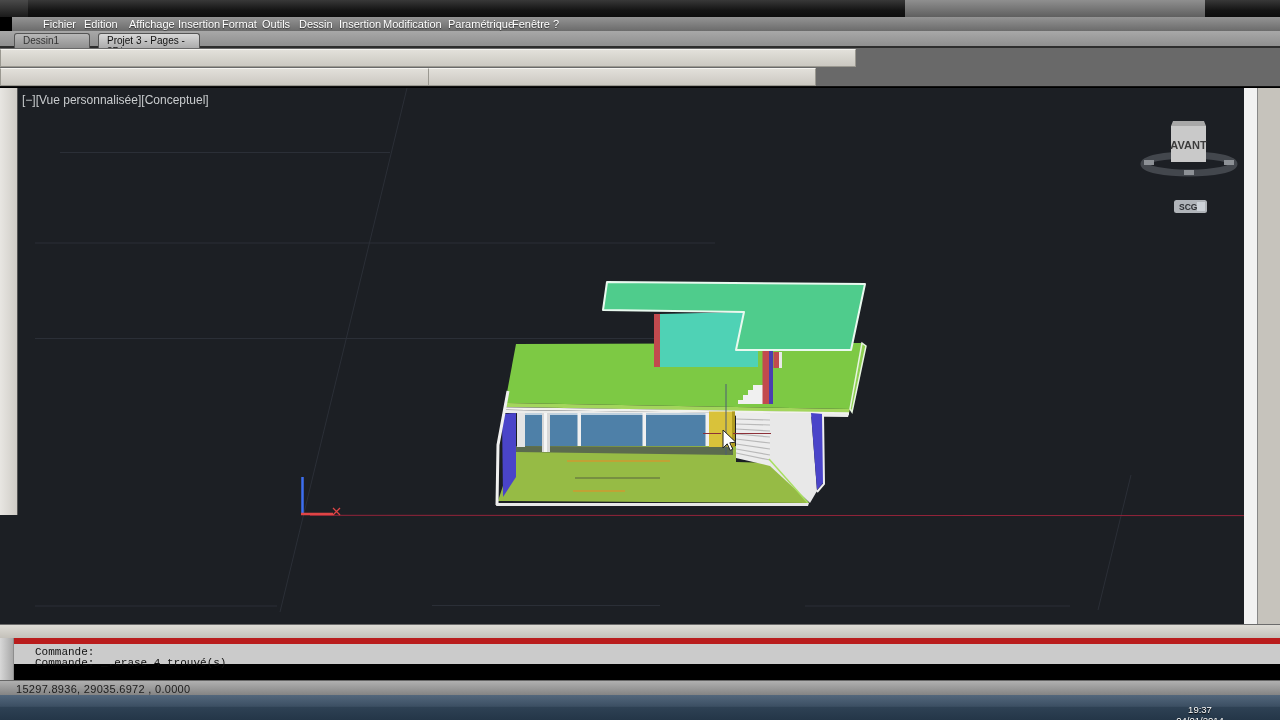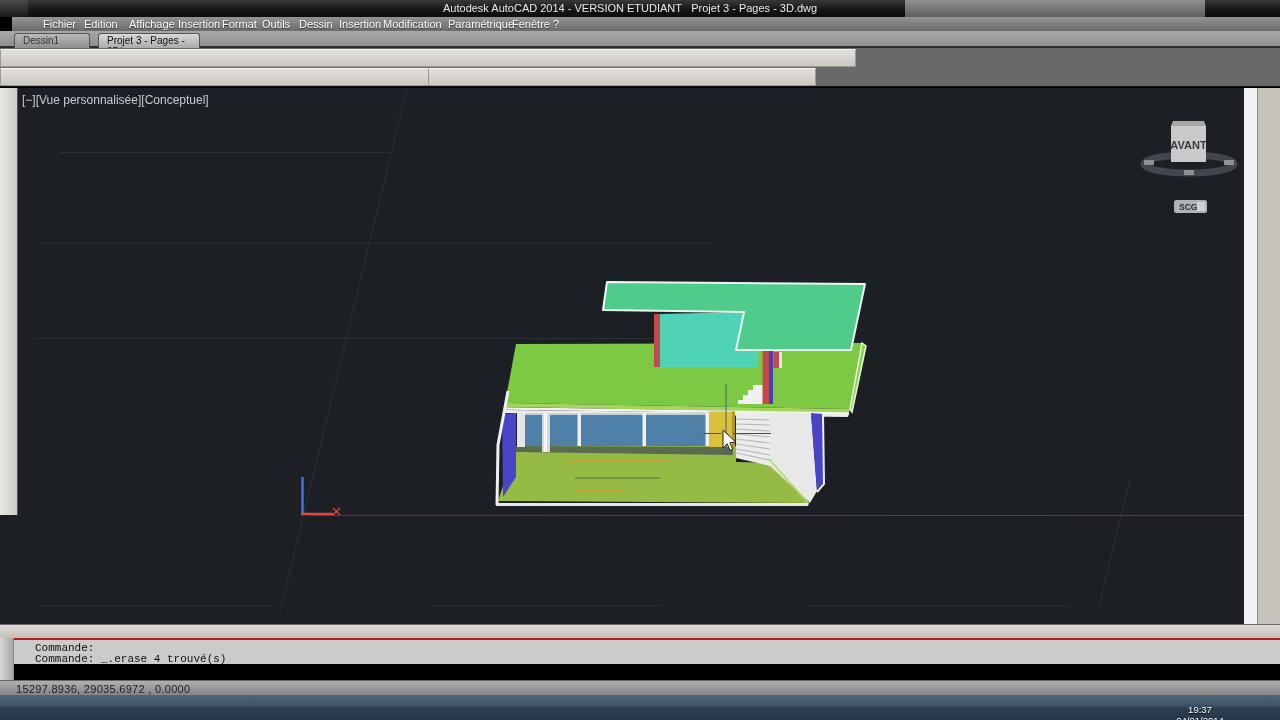--- a/index.html
+++ b/index.html
@@ -23,36 +23,35 @@
   
   #canvas{left:0;top:88px;width:1244px;height:536px;background:#1c1f24;}
   #vplabel{left:22px;top:93px;color:#c9ccce;font-size:12px;}
   
   #lefttools{left:0;top:88px;width:18px;height:427px;background:linear-gradient(90deg,#e8e6e2,#cfccc6);border-right:1px solid #555;}
   #vscroll{left:1244px;top:88px;width:13px;height:550px;background:#f2f2f2;}
   #righttools{left:1257px;top:88px;width:23px;height:537px;background:#c6c3bc;border-left:1px solid #888;}
   
   #layoutrow{left:0;top:624px;width:1280px;height:14px;background:linear-gradient(#dedcd6,#c4c1ba);border-top:1px solid #6b6b6b;}
   
-  #cmdhist{left:0;top:638px;width:1280px;height:26px;background:#cbcbcb;border-top:2px solid #b91c1c;font-family:"Liberation Mono",monospace;font-size:11px;color:#111;}
+  #cmdhist{left:0;top:638px;width:1280px;height:26px;background:#cbcbcb;border-top:6px solid #b91c1c;font-family:"Liberation Mono",monospace;font-size:11px;color:#111;}
   #cmdinput{left:0;top:664px;width:1280px;height:16px;background:#fff;font-family:"Liberation Mono",monospace;font-size:11px;color:#9a9a9a;}
   #cmdgrip{left:0;top:638px;width:14px;height:42px;background:linear-gradient(90deg,#d8d8d8,#a8a8a8);border-right:1px solid #8d8d8d;}
   
   #statusbar{left:0;top:680px;width:1280px;height:15px;background:linear-gradient(#b0b0b0,#848484);border-top:1px solid #666;}
   #coords{left:16px;top:683px;font-size:11px;color:#1c1c1c;letter-spacing:0.3px;}
   
   #taskbar{left:0;top:695px;width:1280px;height:25px;background:linear-gradient(#53677c 0%,#3c4f63 45%,#2e4154 50%,#243648 100%);}
   #clock{left:1155px;top:696px;width:90px;color:#fff;font-size:9.5px;text-align:center;line-height:11px;text-shadow:0 1px 1px #000;margin-top:8px;}
 </style></head>
 <body>
 <div id="page">
 
   <div class="abs" id="titlebar"></div>
   <div class="abs" id="alogo"></div>
-  <div class="abs" id="titletext">Autodesk AutoCAD 2014 - VERSION ETUDIANT&nbsp;&nbsp;&nbsp;Projet 3 - Pages - 3D.dwg</div>
   <div class="abs" id="infocenter"></div>
 
   <div class="abs" id="menurow">
     <span style="left:31px">Fichier</span>
     <span style="left:72px">Edition</span>
     <span style="left:117px">Affichage</span>
     <span style="left:166px">Insertion</span>
     <span style="left:210px">Format</span>
     <span style="left:250px">Outils</span>
     <span style="left:287px">Dessin</span>

